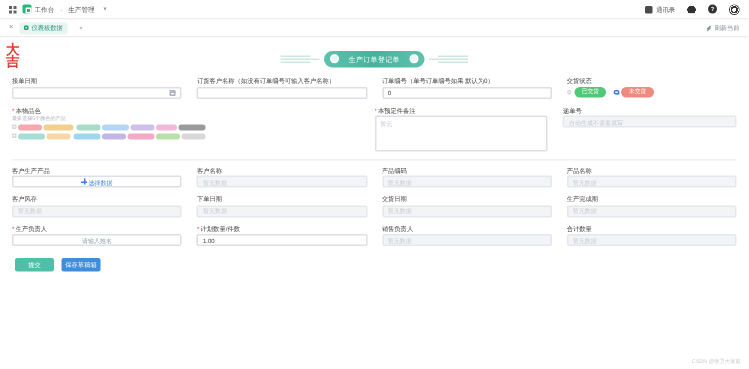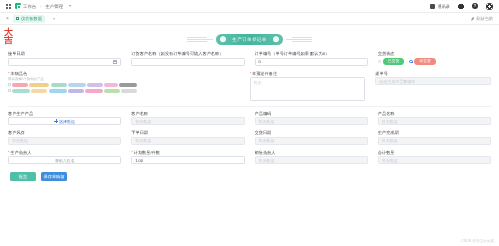--- a/index.html
+++ b/index.html
@@ -64,21 +64,21 @@
   .arrow-ico::before { transform: rotate(-45deg); top: 1px; left: 0.3px; }
   .arrow-ico::after { transform: rotate(-45deg); top: 2.6px; left: 0.3px; }
 
   
   .page { position: relative; height: 221px; background: #fff; padding: 0 6px; }
 
   
   .logo {
     position: absolute; left: 4px; top: 4px; width: 16px;
     color: #e23c2e; font-size: 9px; font-weight: bold; line-height: 8px;
-    font-family: Liberation Mono, monospace; letter-spacing: -0.5px;
+    font-family: Liberation Serif, serif; letter-spacing: -0.5px;
   }
 
   
   .banner { display: flex; align-items: center; justify-content: center;
     padding-top: 6px; height: 22px; }
   .bn-wrap { display: flex; align-items: center; gap: 3px; }
   .bn-lines { display: flex; flex-direction: column; gap: 1.5px; }
   .bn-lines i { display: block; height: 0.6px; background: #cfe7e0; }
   .bn-lines i:nth-child(1) { width: 20px; }
   .bn-lines i:nth-child(2) { width: 26px; }

